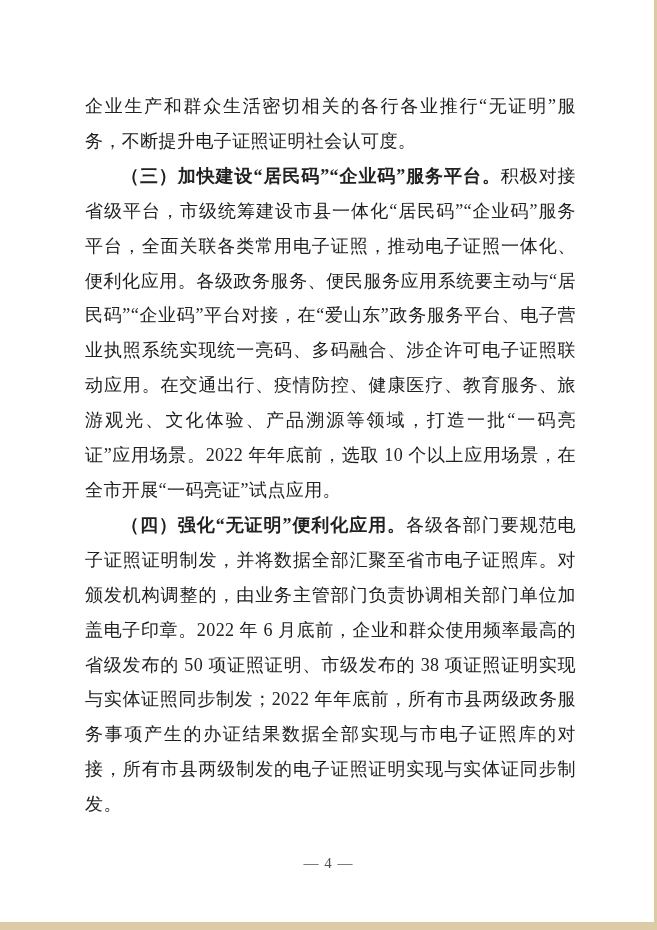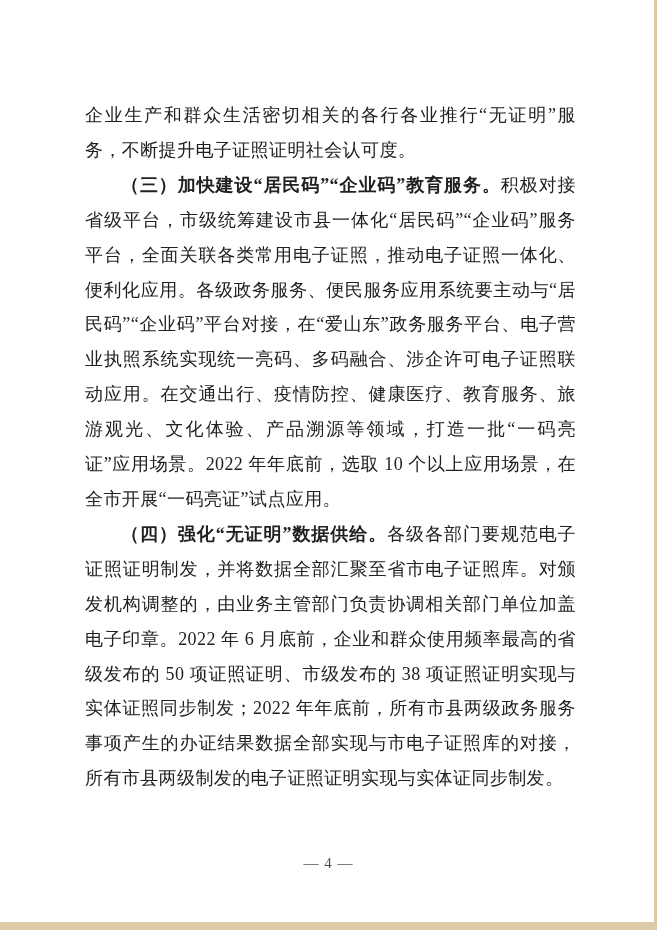--- a/index.html
+++ b/index.html
@@ -31,21 +31,20 @@
     width: 100%;
     height: 8px;
     background: #ddcba8;
   }
   .content {
     position: absolute;
     top: 89px;
     left: 85px;
     width: 491px;
     color: #212121;
-    margin-top: 9px;
   }
   p.para {
     margin: 0;
     font-size: 18px;
     line-height: 34.9px;
     text-align: justify;
     text-align-last: left;
     letter-spacing: 0.4px;
   }
   p.para.indent {
@@ -67,23 +66,23 @@
 </style>
 </head>
 <body>
 
 <div class="page">
 
   <div class="content">
 
     <p class="para"><span class="lead"></span><span>企业生产和群众生活密切相关的各行各业推行“无证明”服务，不断提升电子证照证明社会认可度。</span></p>
 
-    <p class="para indent"><span class="lead">（三）加快建设“居民码”“企业码”教育服务。</span><span>积极对接省级平台，市级统筹建设市县一体化“居民码”“企业码”服务平台，全面关联各类常用电子证照，推动电子证照一体化、便利化应用。各级政务服务、便民服务应用系统要主动与“居民码”“企业码”平台对接，在“爱山东”政务服务平台、电子营业执照系统实现统一亮码、多码融合、涉企许可电子证照联动应用。在交通出行、疫情防控、健康医疗、教育服务、旅游观光、文化体验、产品溯源等领域，打造一批“一码亮证”应用场景。2022 年年底前，选取 10 个以上应用场景，在全市开展“一码亮证”试点应用。</span></p>
+    <p class="para indent"><span class="lead">（三）加快建设“居民码”“企业码”服务平台。</span><span>积极对接省级平台，市级统筹建设市县一体化“居民码”“企业码”服务平台，全面关联各类常用电子证照，推动电子证照一体化、便利化应用。各级政务服务、便民服务应用系统要主动与“居民码”“企业码”平台对接，在“爱山东”政务服务平台、电子营业执照系统实现统一亮码、多码融合、涉企许可电子证照联动应用。在交通出行、疫情防控、健康医疗、教育服务、旅游观光、文化体验、产品溯源等领域，打造一批“一码亮证”应用场景。2022 年年底前，选取 10 个以上应用场景，在全市开展“一码亮证”试点应用。</span></p>
 
-    <p class="para indent"><span class="lead">（四）强化“无证明”数据供给。</span><span>各级各部门要规范电子证照证明制发，并将数据全部汇聚至省市电子证照库。对颁发机构调整的，由业务主管部门负责协调相关部门单位加盖电子印章。2022 年 6 月底前，企业和群众使用频率最高的省级发布的 50 项证照证明、市级发布的 38 项证照证明实现与实体证照同步制发；2022 年年底前，所有市县两级政务服务事项产生的办证结果数据全部实现与市电子证照库的对接，所有市县两级制发的电子证照证明实现与实体证同步制发。</span></p>
+    <p class="para indent"><span class="lead">（四）强化“无证明”便利化应用。</span><span>各级各部门要规范电子证照证明制发，并将数据全部汇聚至省市电子证照库。对颁发机构调整的，由业务主管部门负责协调相关部门单位加盖电子印章。2022 年 6 月底前，企业和群众使用频率最高的省级发布的 50 项证照证明、市级发布的 38 项证照证明实现与实体证照同步制发；2022 年年底前，所有市县两级政务服务事项产生的办证结果数据全部实现与市电子证照库的对接，所有市县两级制发的电子证照证明实现与实体证同步制发。</span></p>
 
 
   </div>
 
   <div class="footer">— 4 —</div>
 
   <div class="edge-right"></div>
   <div class="edge-bottom"></div>
 
 </div>

